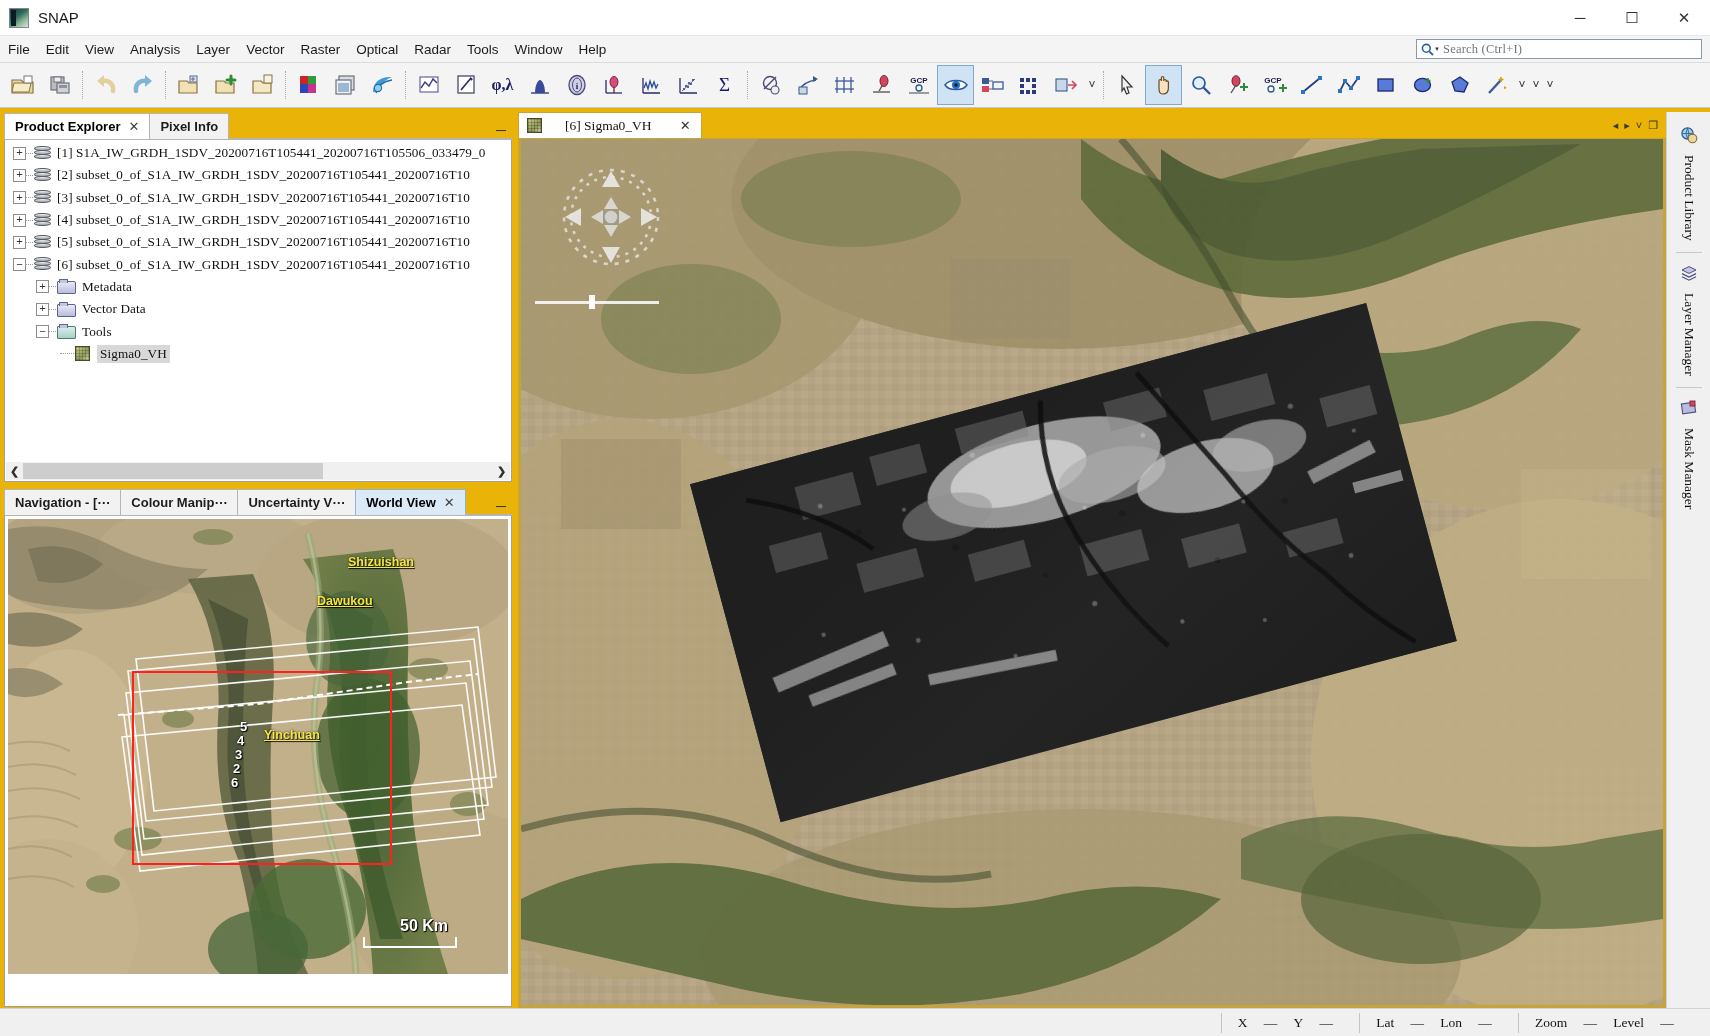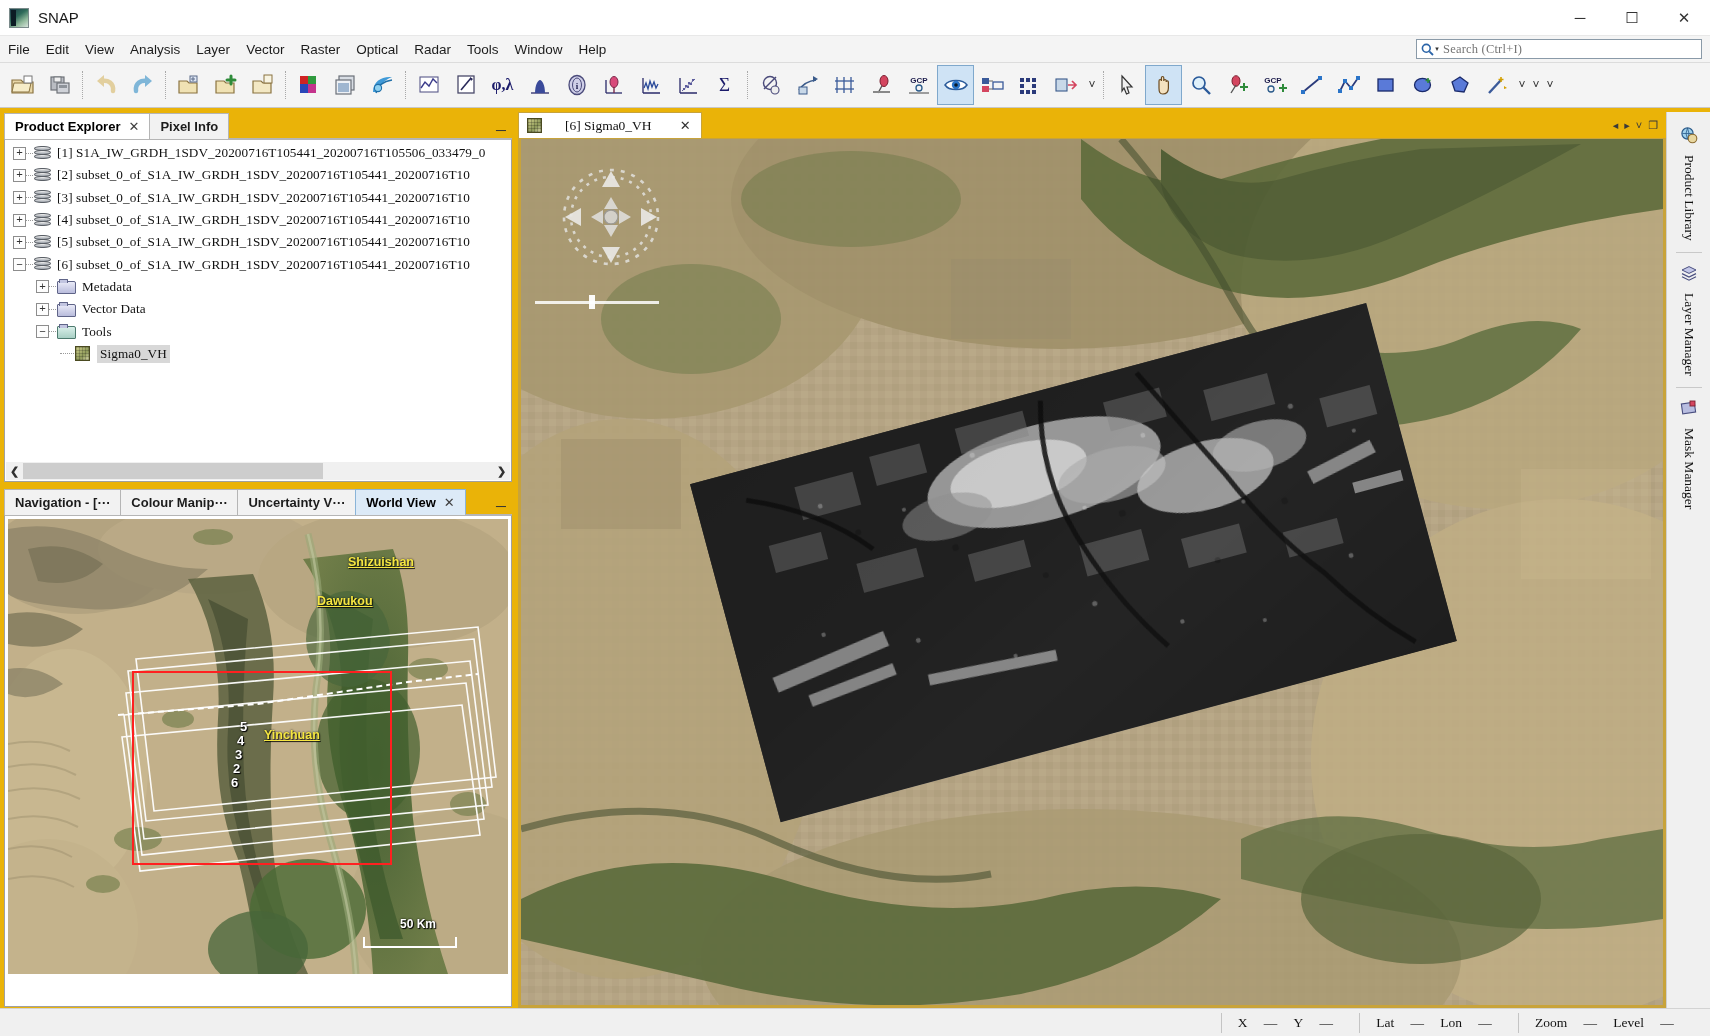--- a/index.html
+++ b/index.html
@@ -199,21 +199,21 @@
     text-shadow: 0 0 2px #000, 1px 1px 1px #000;
   }
   .redbox {
     position:absolute; border: 2px solid #ff2020; pointer-events:none;
   }
   .scalebar {
     position:absolute; height: 11px; border-left: 2px solid #fff;
     border-right: 2px solid #fff; border-bottom: 2px solid #fff;
   }
   .scalelabel {
-    position:absolute; color:#fff; font-size:12px; font-weight:bold;
+    position:absolute; color:#fff; font-size:16px; font-weight:bold;
     text-shadow: 0 0 2px #000, 1px 1px 1px #000; white-space:nowrap;
   }
 
   
   .center {
     position: absolute; left: 518px; top: 112px; width: 1148px; height: 896px;
   }
   .ctab-strip {
     height: 27px; display:flex; align-items:flex-end;
     border-bottom: 1px solid #c8a33a; background: transparent;

